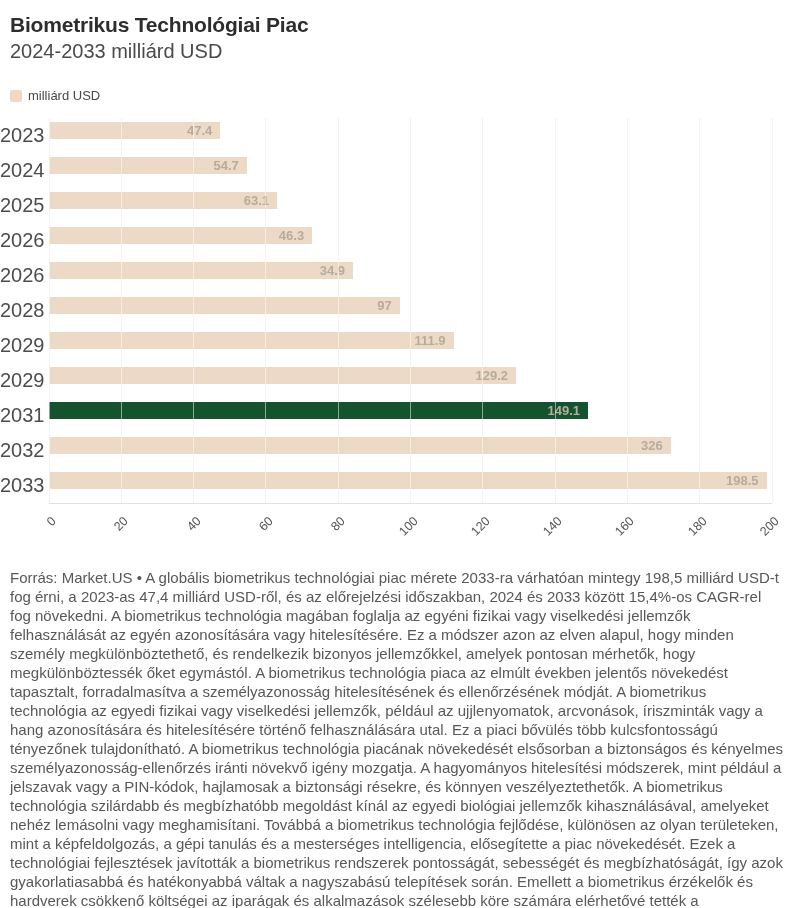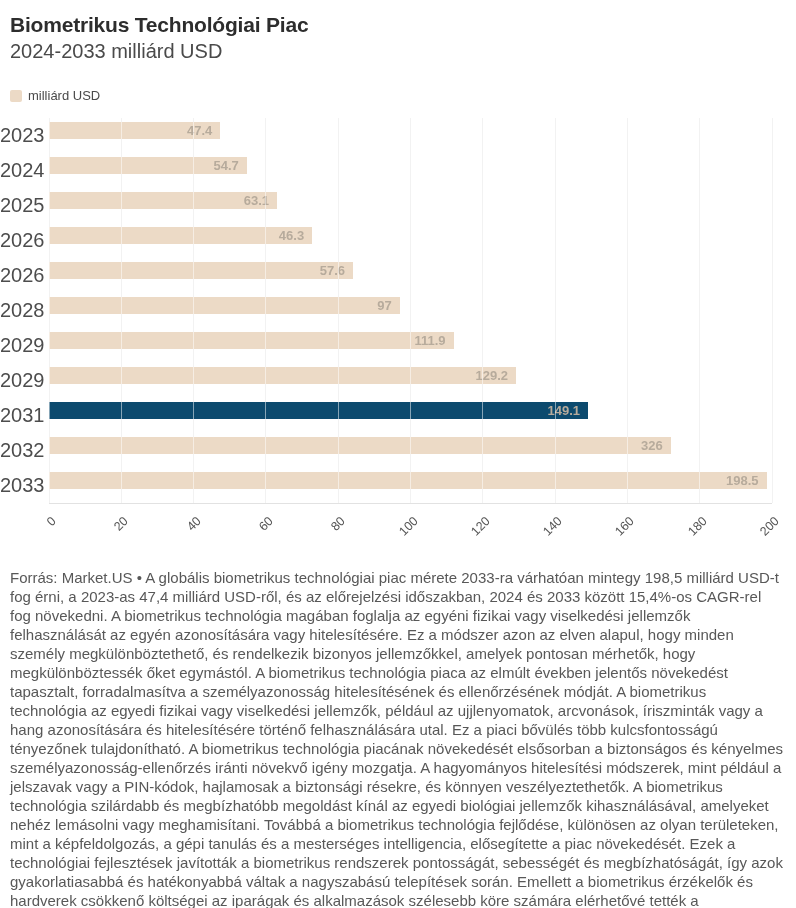--- a/index.html
+++ b/index.html
@@ -115,32 +115,32 @@
         <div class="bar" style="top: 39px; width: 197.74px; background: rgb(236, 218, 198);">
           <span class="bar-value" style="color: rgb(183, 171, 156);">54.7</span>
         </div>
         <div class="bar" style="top: 74px; width: 228.107px; background: rgb(236, 218, 198);">
           <span class="bar-value" style="color: rgb(183, 171, 156);">63.1</span>
         </div>
         <div class="bar" style="top: 109px; width: 263.172px; background: rgb(236, 218, 198);">
           <span class="bar-value" style="color: rgb(183, 171, 156);">46.3</span>
         </div>
         <div class="bar" style="top: 144px; width: 304.022px; background: rgb(236, 218, 198);">
-          <span class="bar-value" style="color: rgb(183, 171, 156);">57.6</span>
+          <span class="bar-value" style="color: rgb(183, 171, 156);">34.9</span>
         </div>
         <div class="bar" style="top: 179px; width: 350.655px; background: rgb(236, 218, 198);">
           <span class="bar-value" style="color: rgb(183, 171, 156);">97</span>
         </div>
         <div class="bar" style="top: 214px; width: 404.519px; background: rgb(236, 218, 198);">
           <span class="bar-value" style="color: rgb(183, 171, 156); text-align: center;">111.9</span>
         </div>
         <div class="bar" style="top: 249px; width: 467.058px; background: rgb(236, 218, 198);">
           <span class="bar-value" style="color: rgb(183, 171, 156);">129.2</span>
         </div>
-        <div class="bar" style="top: 284px; width: 538.996px; background: #0c4a6e;">
+        <div class="bar" style="top: 284px; width: 538.996px; background: #14532d;">
           <span class="bar-value" style="color: rgb(183, 171, 156);">149.1</span>
         </div>
         <div class="bar" style="top: 319px; width: 621.78px; background: rgb(236, 218, 198);">
           <span class="bar-value" style="color: rgb(183, 171, 156);">326</span>
         </div>
         <div class="bar" style="top: 354px; width: 717.577px; background: rgb(236, 218, 198);">
           <span class="bar-value" style="color: rgb(183, 171, 156);">198.5</span>
         </div>
         <div class="gridline" style="left: -0.5px; background: rgba(255, 255, 255, 0.5); z-index: 2;"></div>
         <div class="gridline" style="left: 71.8px; background: rgba(255, 255, 255, 0.5); z-index: 2;"></div>

